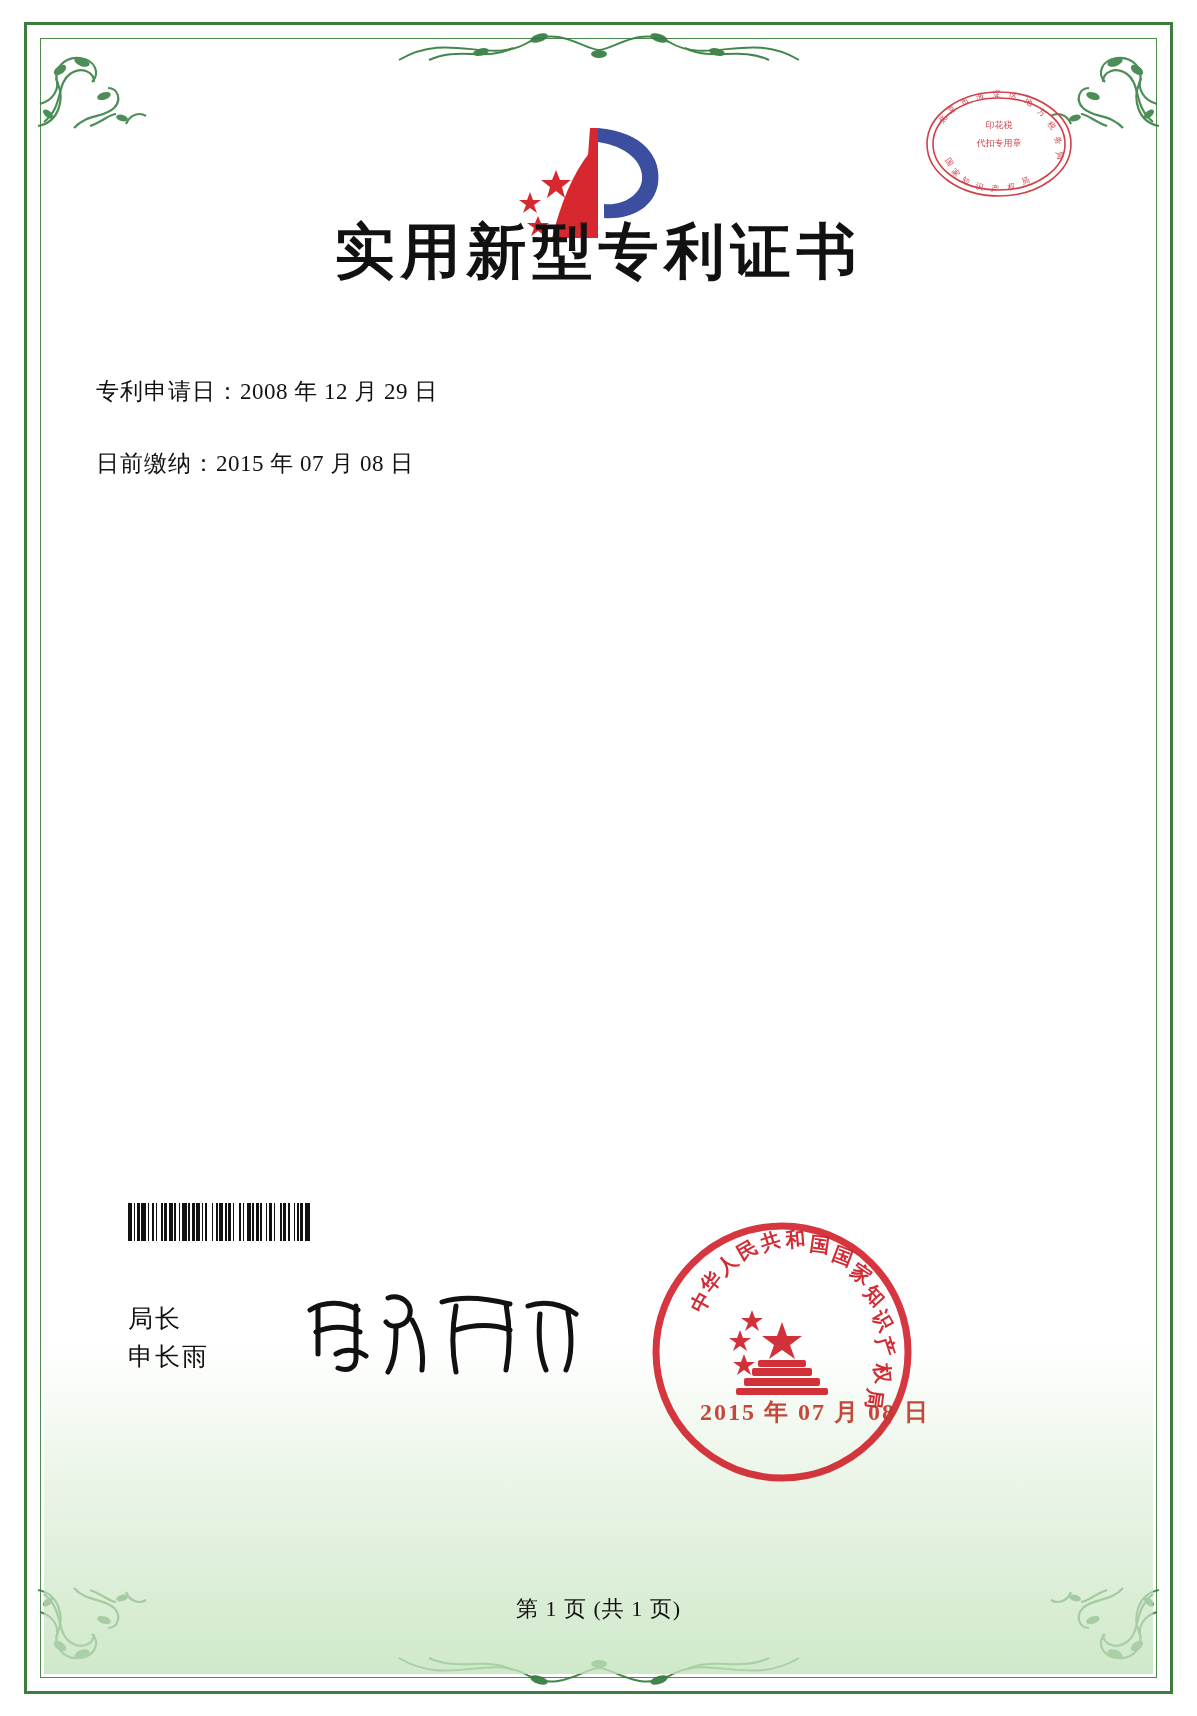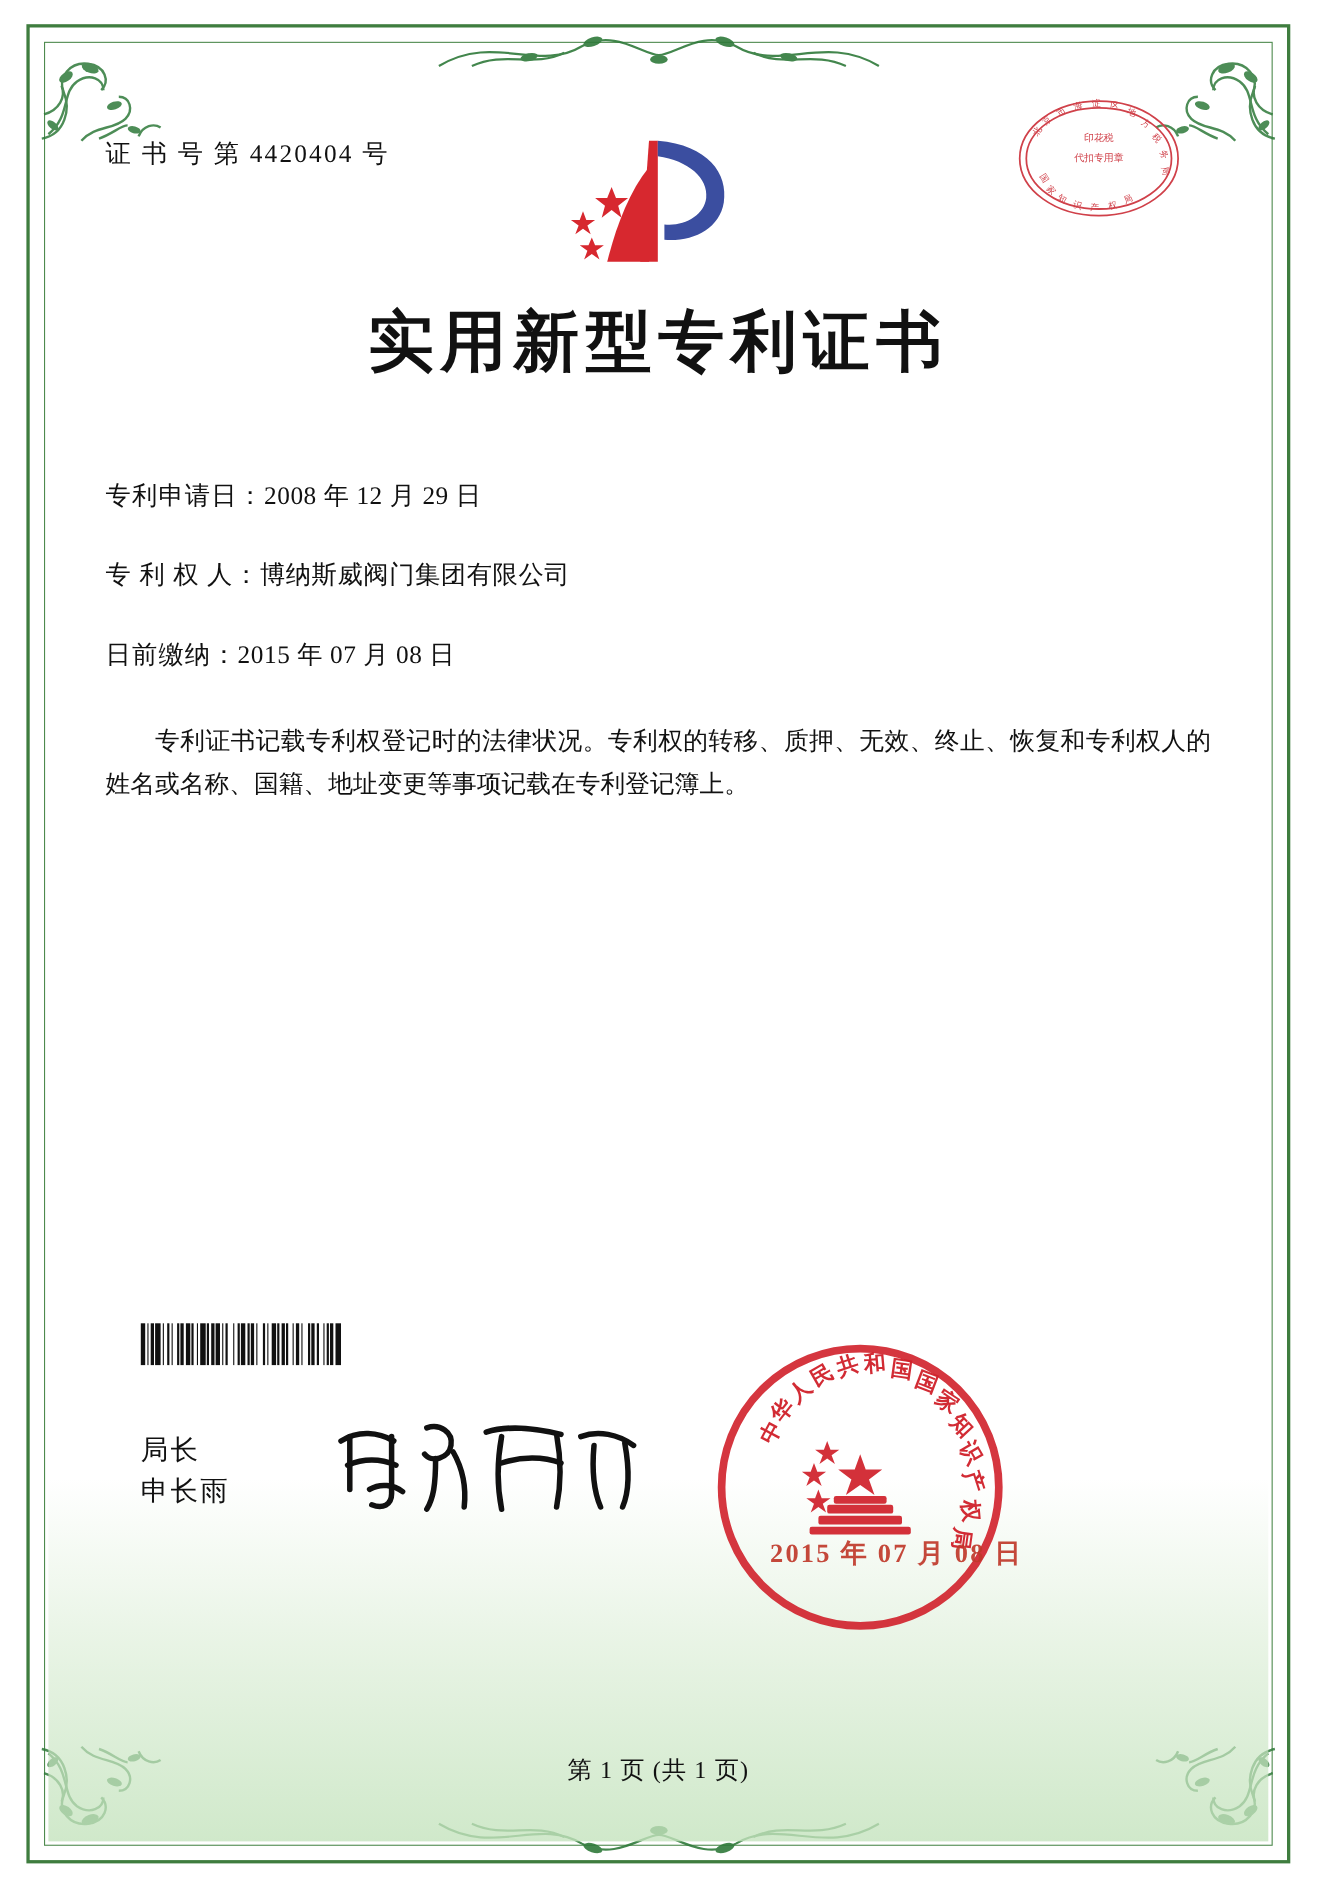--- a/index.html
+++ b/index.html
@@ -376,41 +376,35 @@
       <path d="M58 126 L96 126 L96 40 C78 62 66 94 58 126 Z" fill="#d7282f"></path>
       <g fill="#d7282f">
         <polygon points="62,58 66,68 77,68 68,75 71,86 62,79 53,86 56,75 47,68 58,68"></polygon>
         <polygon points="36,80 39,88 47,88 40,93 43,101 36,96 29,101 32,93 25,88 33,88"></polygon>
         <polygon points="44,104 47,111 55,111 48,116 51,124 44,119 37,124 40,116 33,111 41,111"></polygon>
       </g>
     </svg>
   </div>
 
   <div class="content">
-    <div class="cert-no">证 书 号 第 4420404 号</div>
 
     <div class="title">实用新型专利证书</div>
 
     <div class="fields">
       <div class="field-row">
         <span class="field-label">专利申请日：</span>
         <span class="field-value">2008 年 12 月 29 日</span>
       </div>
       <div class="field-row">
-        <span class="field-label">专 利 权 人：</span>
-        <span class="field-value">博纳斯威阀门集团有限公司</span>
-      </div>
-      <div class="field-row">
         <span class="field-label">日前缴纳：</span>
         <span class="field-value">2015 年 07 月 08 日</span>
       </div>
     </div>
 
     <div class="paragraphs">
-      <p>专利证书记载专利权登记时的法律状况。专利权的转移、质押、无效、终止、恢复和专利权人的姓名或名称、国籍、地址变更等事项记载在专利登记簿上。</p>
     </div>
   </div>
 
   <div class="barcode">
       <i style="width:4px"></i>
       <i style="width:2px;background:transparent"></i>
       <i style="width:1px"></i>
       <i style="width:2px;background:transparent"></i>
       <i style="width:3px"></i>
       <i style="width:1px;background:transparent"></i>

